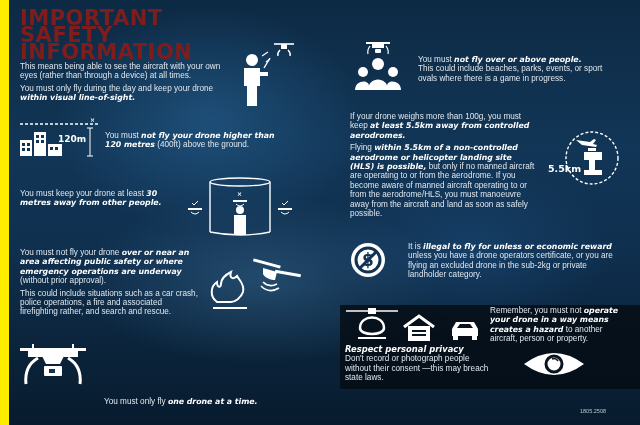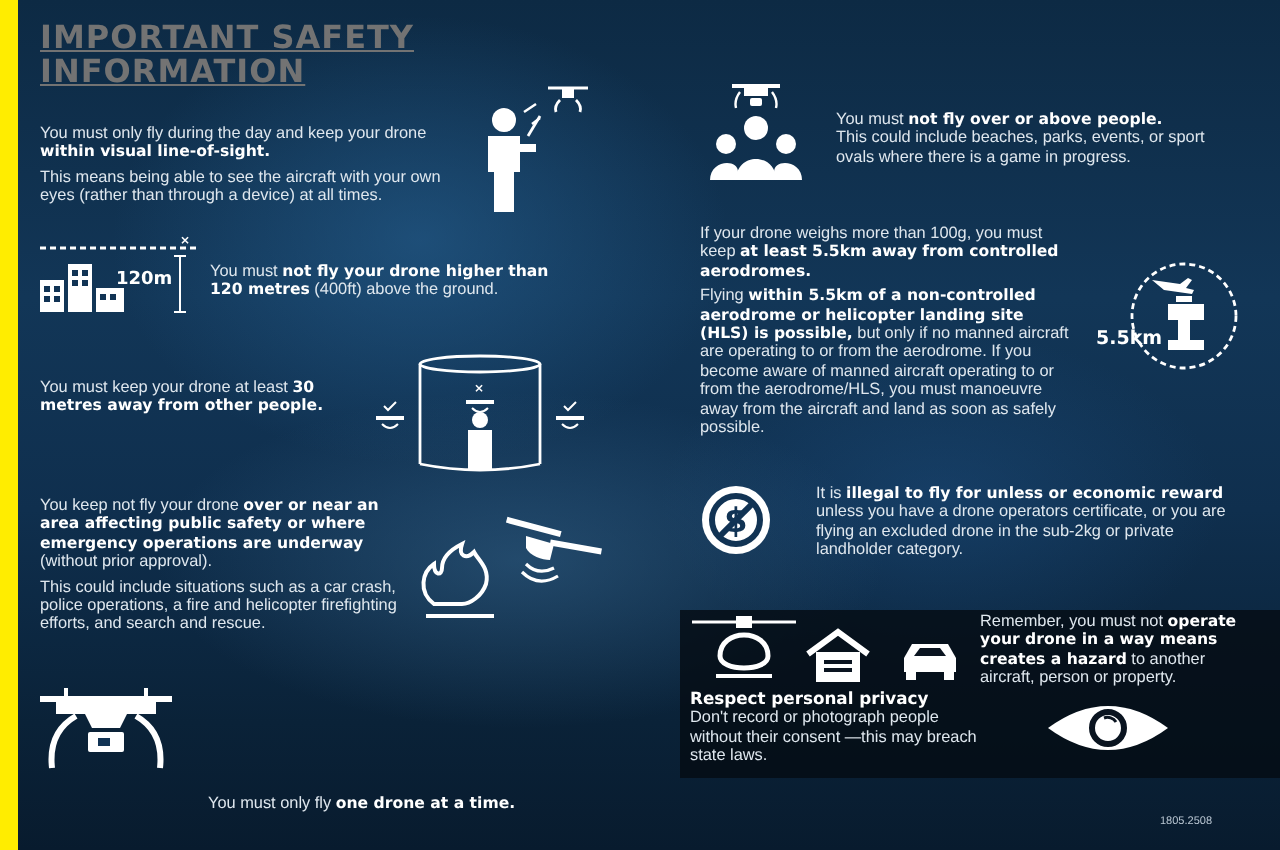--- a/index.html
+++ b/index.html
@@ -10,45 +10,44 @@
     background:
       radial-gradient(ellipse 220px 160px at 210px 120px, rgba(40,100,150,0.55), transparent 70%),
       radial-gradient(ellipse 260px 120px at 260px 280px, rgba(60,110,150,0.45), transparent 70%),
       radial-gradient(ellipse 200px 120px at 470px 250px, rgba(30,80,130,0.45), transparent 70%),
       linear-gradient(180deg, #0d2a44 0%, #123657 35%, #0f2f4e 60%, #0a2238 85%, #081b2e 100%);
   }
   .yellow-bar { position: absolute; left: 0; top: 0; width: 9px; height: 425px; background: #ffed00; }
   .title {
     position: absolute; left: 20px; top: 10px;
     font-family: "DejaVu Sans", sans-serif; font-weight: bold;
-    font-size: 16px; line-height: 17px; letter-spacing: 0.5px; color: #737373;
+    font-size: 21px; line-height: 17px; letter-spacing: 0.5px; color: #7f1d1d;
     width: 240px;
-    text-decoration: underline;
   }
   .blk { position: absolute; font-size: 8.2px; line-height: 9.4px; color: #dfe7ee; }
-  .blk b { color: #ffffff; font-family: "DejaVu Sans", sans-serif; font-weight: bold; font-size: 7.8px; }
+  .blk b { color: #ffffff; font-family: "DejaVu Sans", sans-serif; font-weight: bold; font-size: 7.8px; font-style: italic; }
   .blk p { margin: 0 0 3px 0; }
   .icon { position: absolute; }
   .icon svg { display: block; }
   .privacy-panel {
     position: absolute; left: 340px; top: 305px; width: 300px; height: 84px;
     background: rgba(5,12,20,0.82);
   }
   .footer-code { position: absolute; left: 580px; top: 408px; font-size: 5.5px; color: #b9c6d2; }
 </style>
 </head>
 <body>
 
 <div class="yellow-bar"></div>
 
 <div class="title">IMPORTANT SAFETY INFORMATION</div>
 
 <div class="blk" style="left:20px;top:62px;width:215px;">
+  <p>This means being able to see the aircraft with your own eyes (rather than through a device) at all times.</p>
   <p><span>You must only fly during the day and keep your drone </span><b>within visual line-of-sight.</b></p>
-  <p>This means being able to see the aircraft with your own eyes (rather than through a device) at all times.</p>
 </div>
 <div class="icon" style="left:230px;top:38px;">
   <svg width="80" height="70" viewBox="0 0 80 70">
     <g fill="#fff" stroke="#fff">
       <line x1="44" y1="6" x2="64" y2="6" stroke-width="1.6"></line>
       <rect x="51" y="6" width="6" height="5" stroke="none"></rect>
       <path d="M50 12 q-3 3 -2 6 M58 12 q3 3 2 6" fill="none" stroke-width="1.4"></path>
       <path d="M32 18 l6 -4" stroke-width="1.2"></path>
       <path d="M36 24 l4 -3" stroke-width="1.2"></path>
       <circle cx="22" cy="22" r="6" stroke="none"></circle>
@@ -108,22 +107,22 @@
       <rect x="55" y="26" width="14" height="2"></rect>
       <rect x="10" y="34" width="14" height="2"></rect>
       <rect x="100" y="34" width="14" height="2"></rect>
     </g>
     <path d="M14 29 l2 2 l4 -4 M104 29 l2 2 l4 -4" fill="none" stroke="#fff" stroke-width="1"></path>
     <path d="M13 38 q4 4 8 0 M103 38 q4 4 8 0 M58 30 q4 4 8 0" fill="none" stroke="#fff" stroke-width="1"></path>
   </svg>
 </div>
 
 <div class="blk" style="left:20px;top:248px;width:180px;">
-  <p><span>You keep not fly your drone </span><b>over or near an area affecting public safety or where emergency operations are underway</b><span> (without prior approval).</span></p>
-  <p>This could include situations such as a car crash, police operations, a fire and helicopter firefighting efforts, and search and rescue.</p>
+  <p><span>You must not fly your drone </span><b>over or near an area affecting public safety or where emergency operations are underway</b><span> (without prior approval).</span></p>
+  <p>This could include situations such as a car crash, police operations, a fire and associated firefighting rather, and search and rescue.</p>
 </div>
 <div class="icon" style="left:205px;top:252px;">
   <svg width="110" height="60" viewBox="0 0 110 60">
     <g fill="none" stroke="#fff" stroke-width="2">
       <path d="M12 50 c-8 -6 -6 -16 0 -20 c0 6 4 6 4 2 c0 -6 6 -10 10 -12 c-2 6 2 8 6 4 c2 4 8 8 6 16 c-2 6 -8 10 -12 10 z"></path>
       <line x1="8" y1="56" x2="42" y2="56"></line>
     </g>
     <g fill="#fff">
       <rect x="48" y="10" width="28" height="3" transform="rotate(15 62 11)"></rect>
       <path d="M58 16 l14 4 l-2 8 c-4 0 -10 -2 -12 -6 z"></path>

